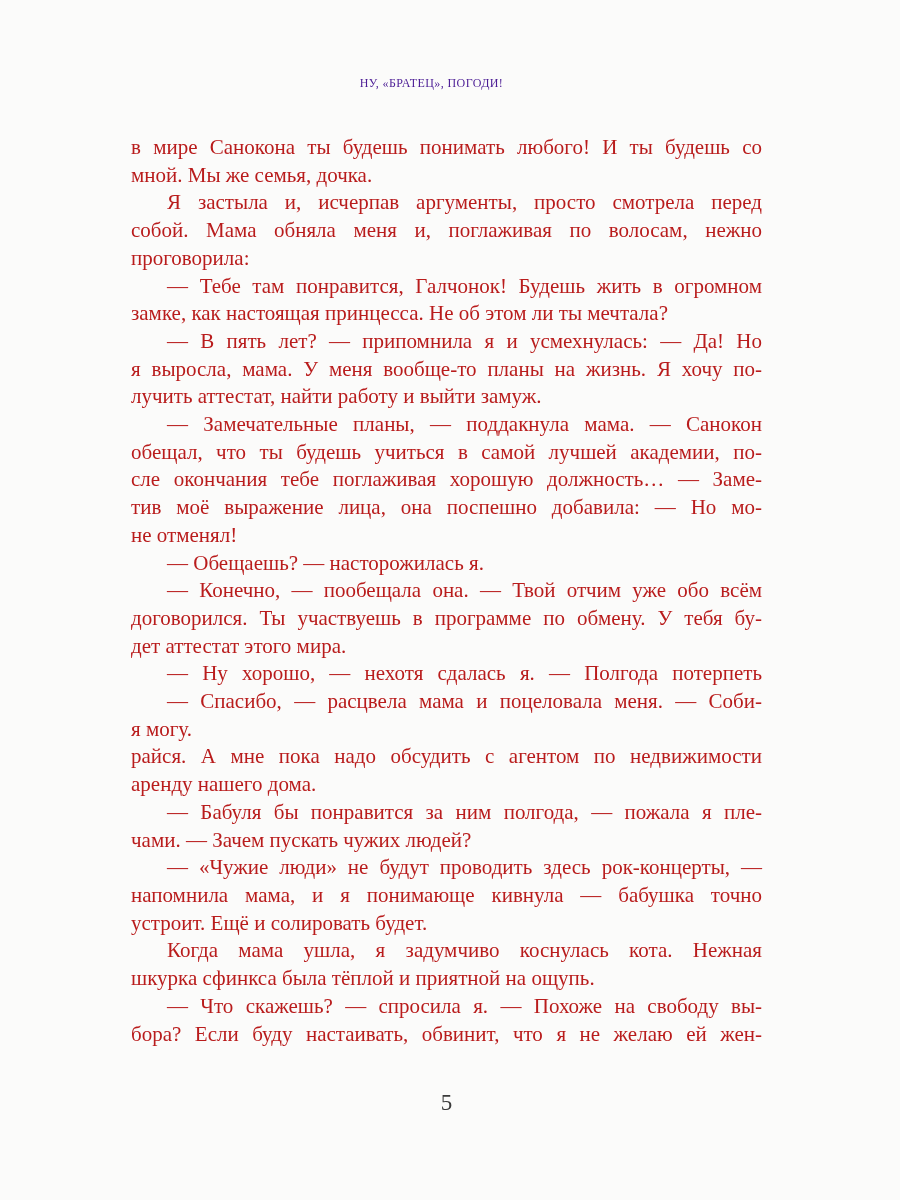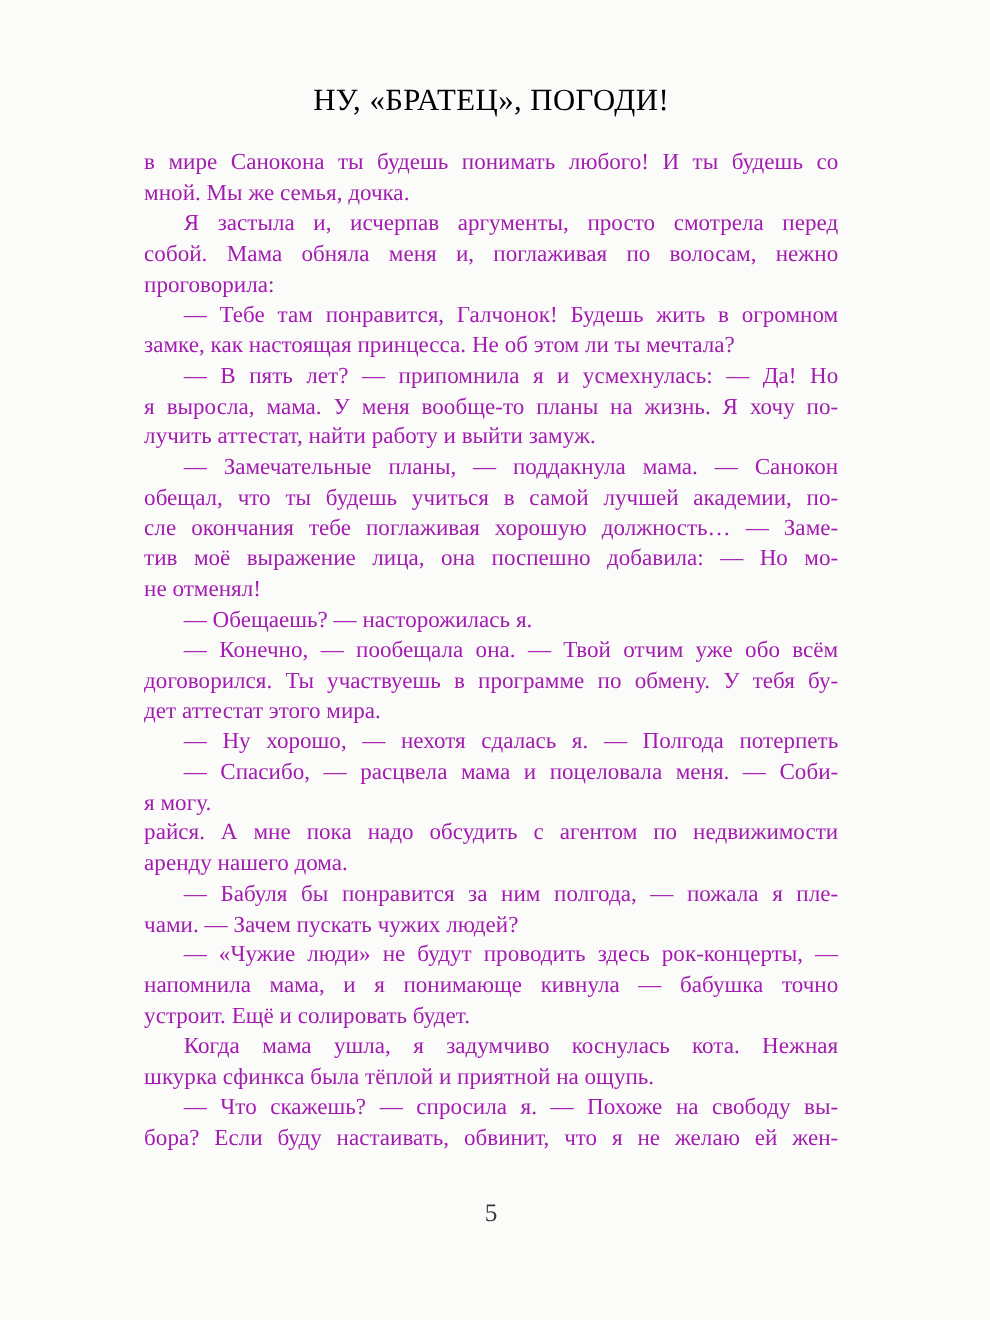--- a/index.html
+++ b/index.html
@@ -11,36 +11,36 @@
     width: 900px;
     height: 1200px;
     background: #fbfbfa;
     font-family: "Liberation Serif", serif;
     color: #343434;
     overflow: hidden;
   }
   .running-header {
     position: absolute;
     top: 76px;
-    left: 131px;
+    left: 116px;
     width: 631px;
     text-align: center;
-    font-size: 28px;
+    font-size: 12px;
     letter-spacing: 0.4px;
-    color: #000000;
+    color: #4c1d95;
     white-space: nowrap;
   }
   .page-text {
     position: absolute;
     top: 134px;
     left: 131px;
     width: 631px;
     font-size: 21px;
     line-height: 27.7px;
-    color: #a21caf;
+    color: #b91c1c;
   }
   .line {
     text-align: justify;
     text-align-last: justify;
   }
   .line.end {
     text-align-last: left;
   }
   .line.indent {
     text-indent: 36px;

